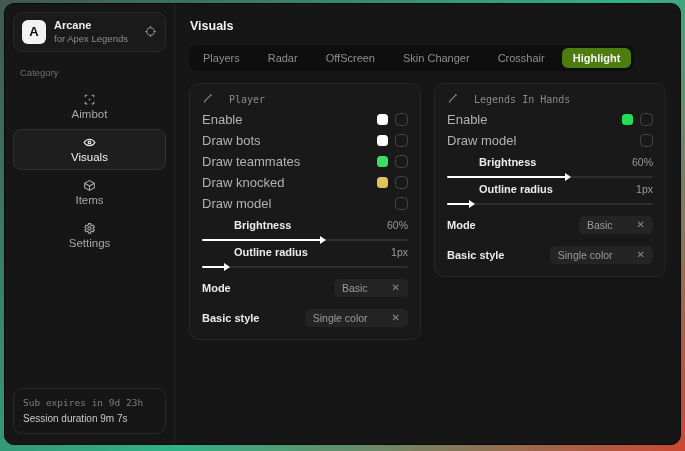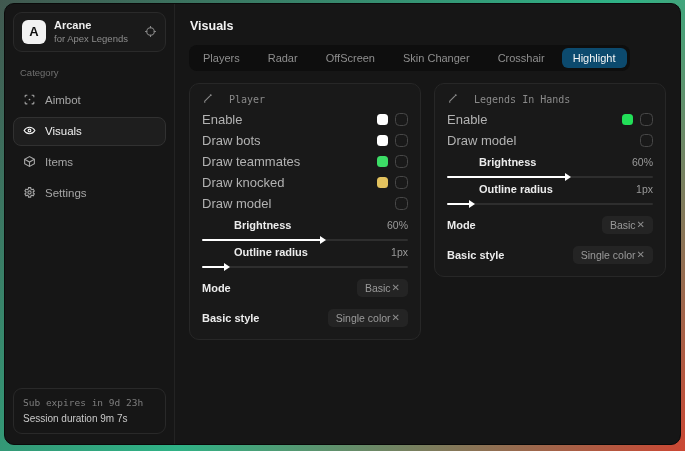--- a/index.html
+++ b/index.html
@@ -27,44 +27,44 @@
     width:24px; height:24px; background:#f2f2f2; border-radius:6px;
     color:#111; font-weight:bold; font-size:13px;
     display:flex; align-items:center; justify-content:center; flex:none;
   }
   .app-titles { flex:1; line-height:1.25; }
   .app-name { font-size:11px; font-weight:bold; color:#ededed; }
   .app-sub { font-size:9.5px; color:#8d8d8d; }
   .target-btn { color:#8a8a8a; display:flex; }
   .category-label { margin:15px 7px 7px; font-size:9.5px; color:#707070; }
   .nav-item {
-    display:flex; align-items:center; gap:9px; padding:6px 9px; margin:1px 0;
+    display:flex; align-items:center; padding:6px 9px; margin:1px 0;
     border-radius:8px; border:1px solid transparent;
-    color:#a6a6a6; font-size:11.5px; cursor:pointer;
+    color:#a6a6a6; font-size:11.5px; cursor:pointer;flex-direction:column;
   }
   .nav-item.active { background:#1e1e1e; border-color:#313131; color:#f1f1f1; }
   .nav-item svg { flex:none; }
   .side-spacer { flex:1; }
   .session-box {
     border:1px solid #292929; border-radius:9px; padding:7px 9px; line-height:1.55;
   }
   .session-line1 { font-family:"DejaVu Sans Mono", monospace; font-size:9.5px; color:#7e7e7e; }
   .session-line2 { font-size:10px; color:#c9c9c9; }
   
   .main { flex:1; padding:8px 14px; display:flex; flex-direction:column; overflow:hidden; }
   .page-title { font-size:12.5px; font-weight:bold; color:#f2f2f2; margin:7px 0 12px 1px; }
   .tabbar {
     display:inline-flex; gap:6px; background:#0e0e0e; border-radius:8px;
     padding:3px; width:fit-content;
   }
   .tab {
     padding:4px 11px; font-size:11px; color:#8f8f8f; border-radius:6px;
     cursor:pointer; white-space:nowrap;
   }
-  .tab.active { background:#0c4a6e; color:#f5f5f5; font-weight:normal; }
+  .tab.active { background:#4d7c0f; color:#f5f5f5; font-weight:bold; }
   .panels { display:flex; gap:13px; margin-top:12px; align-items:flex-start; }
   .panel {
     width:237px; background:#191919; border:1px solid #272727; border-radius:10px;
     padding:9px 12px 11px;
   }
   .panel-header {
     display:flex; align-items:center; gap:16px; margin-bottom:3px;
     color:#8a8a8a; font-family:"DejaVu Sans Mono", monospace; font-size:10px;
   }
   .toggle-row {
@@ -89,21 +89,21 @@
   .slider-thumb {
     position:absolute; right:-5px; top:50%; transform:translateY(-50%);
     width:0; height:0; border-top:4px solid transparent; border-bottom:4px solid transparent;
     border-left:6px solid #ffffff; cursor:pointer;
   }
   .select-row {
     display:flex; align-items:center; justify-content:space-between; margin-top:9px; height:21px;
   }
   .select-label { font-size:11px; font-weight:bold; color:#ececec; }
   .chip {
-    display:flex; align-items:center; gap:1px; background:#242424; border-radius:5px;
+    display:flex; align-items:center; gap:24px; background:#242424; border-radius:5px;
     padding:3px 8px; font-size:10.5px; color:#9a9a9a; cursor:pointer;
   }
   .chip-x { font-size:10px; color:#8d8d8d; cursor:pointer; }
 </style>
 </head>
 <body>
 
 <div class="window">
 
   <div class="sidebar">

